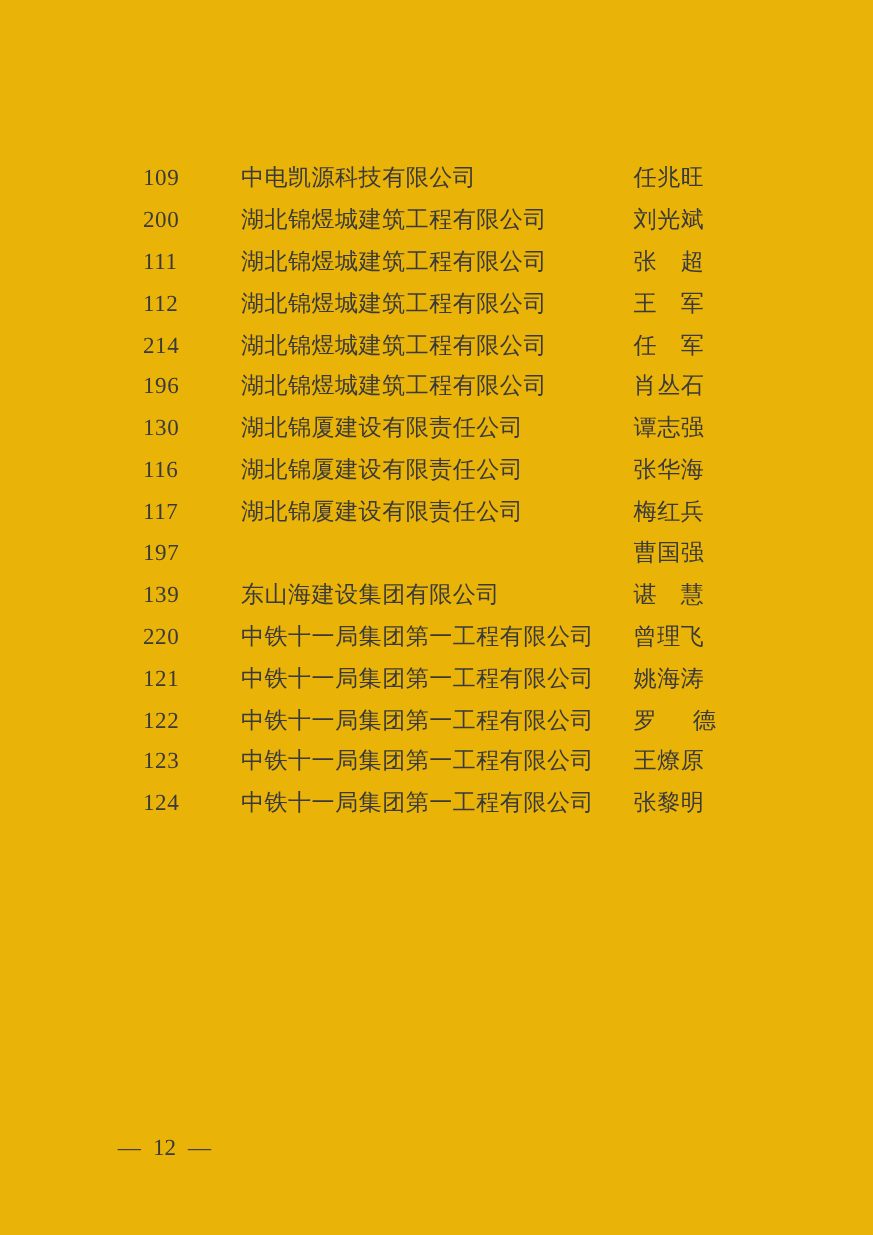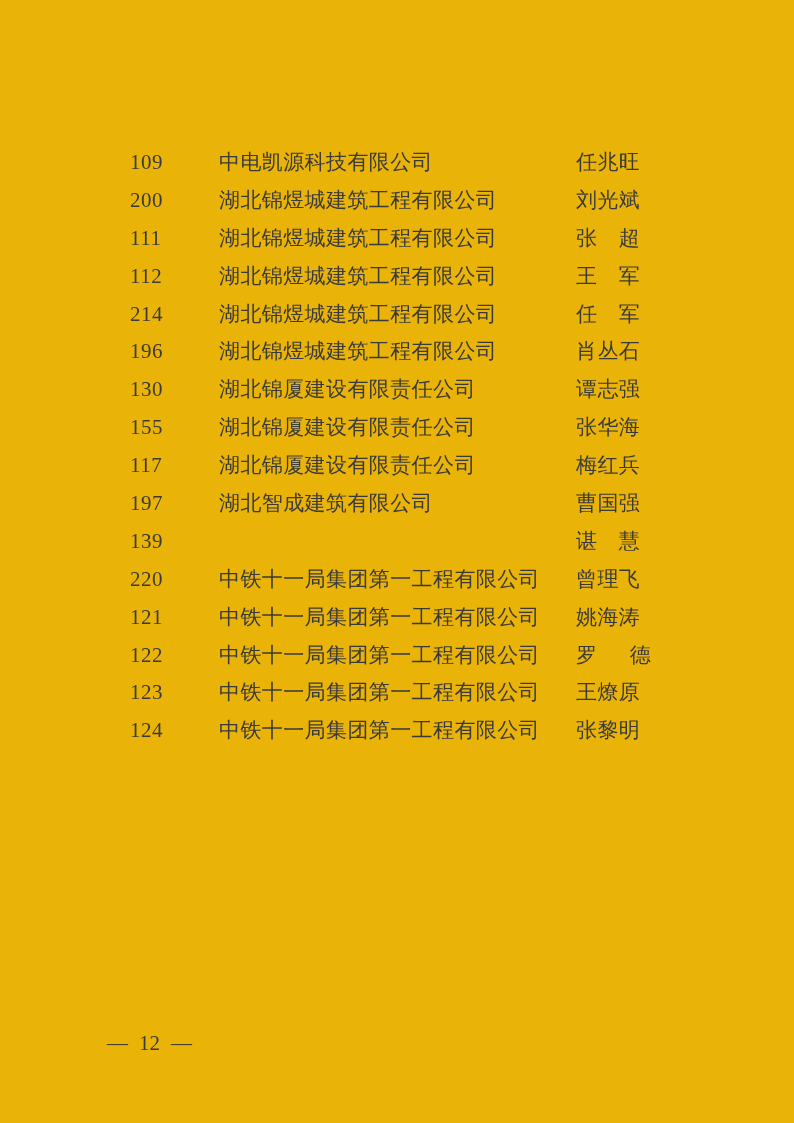--- a/index.html
+++ b/index.html
@@ -105,39 +105,39 @@
     <span class="person">肖丛石</span>
   </div>
 
   <div class="row">
     <span class="num">130</span>
     <span class="company">湖北锦厦建设有限责任公司</span>
     <span class="person">谭志强</span>
   </div>
 
   <div class="row">
-    <span class="num">155</span>
+    <span class="num">116</span>
     <span class="company">湖北锦厦建设有限责任公司</span>
     <span class="person">张华海</span>
   </div>
 
   <div class="row">
     <span class="num">117</span>
     <span class="company">湖北锦厦建设有限责任公司</span>
     <span class="person">梅红兵</span>
   </div>
 
   <div class="row">
     <span class="num">197</span>
-    <span class="company">湖北智成建筑有限公司</span>
     <span class="person">曹国强</span>
   </div>
 
   <div class="row">
     <span class="num">139</span>
+    <span class="company">东山海建设集团有限公司</span>
     <span class="person">谌　慧</span>
   </div>
 
   <div class="row">
     <span class="num">220</span>
     <span class="company">中铁十一局集团第一工程有限公司</span>
     <span class="person">曾理飞</span>
   </div>
 
   <div class="row">

